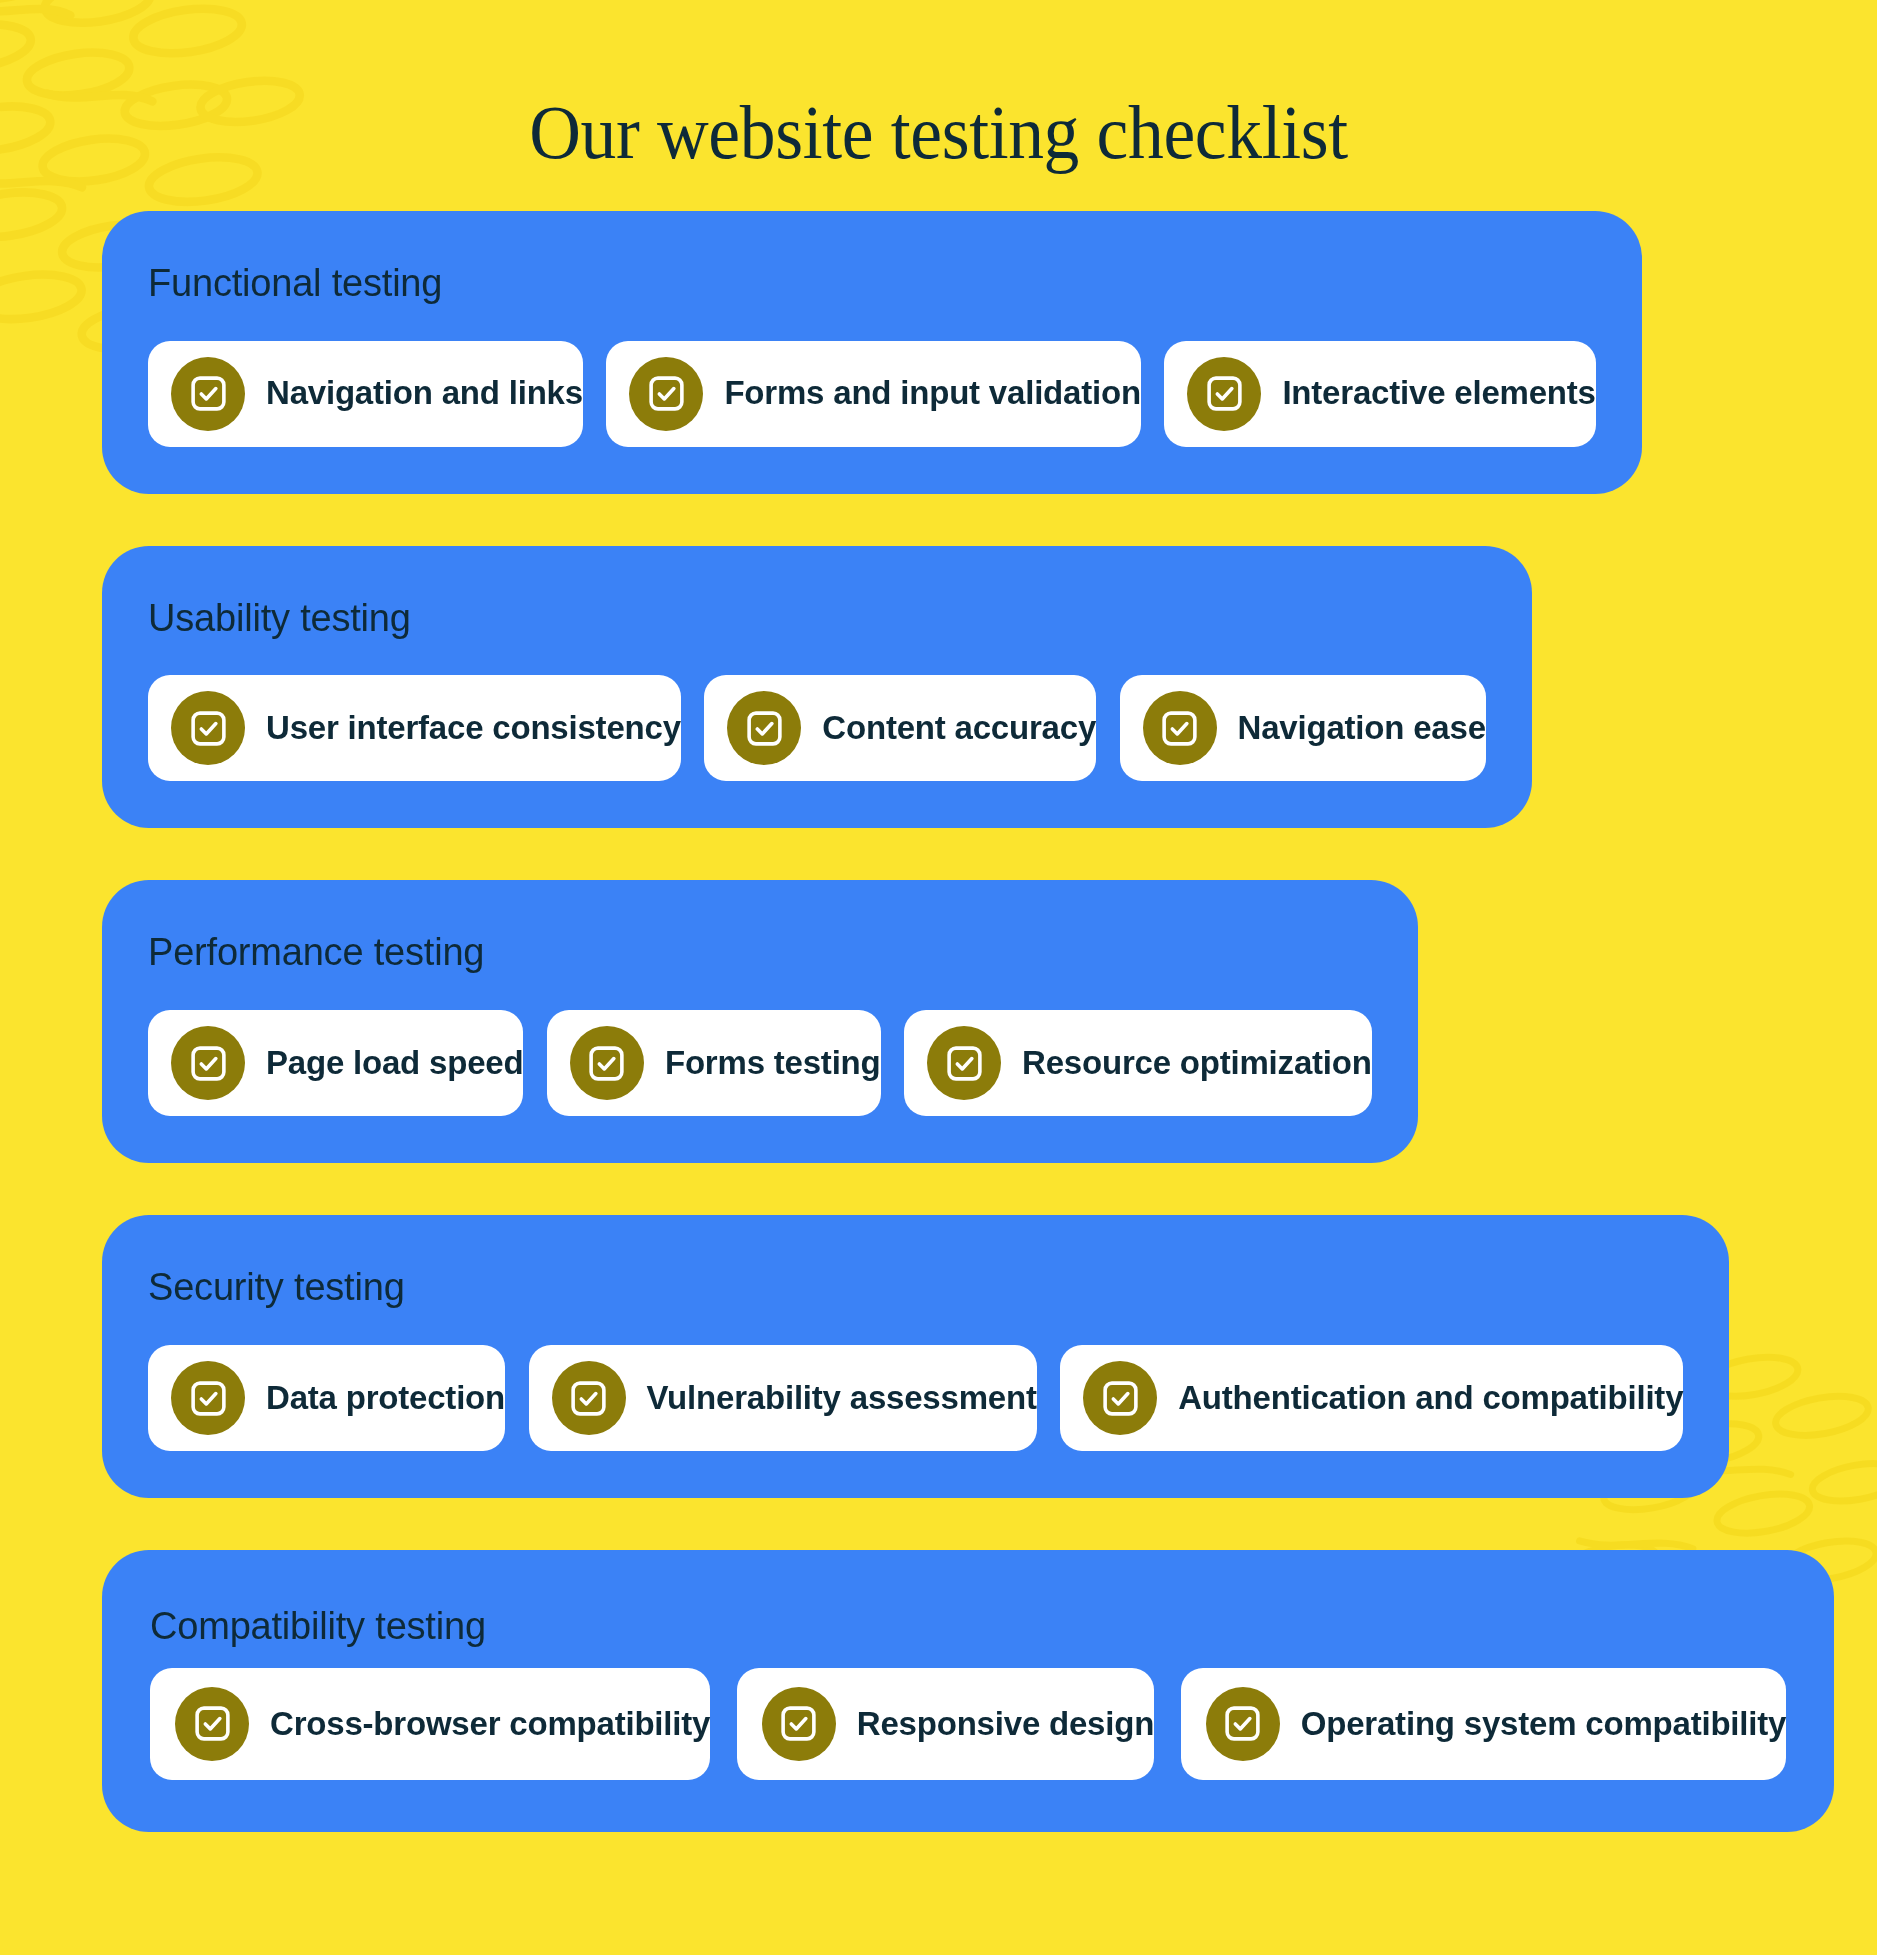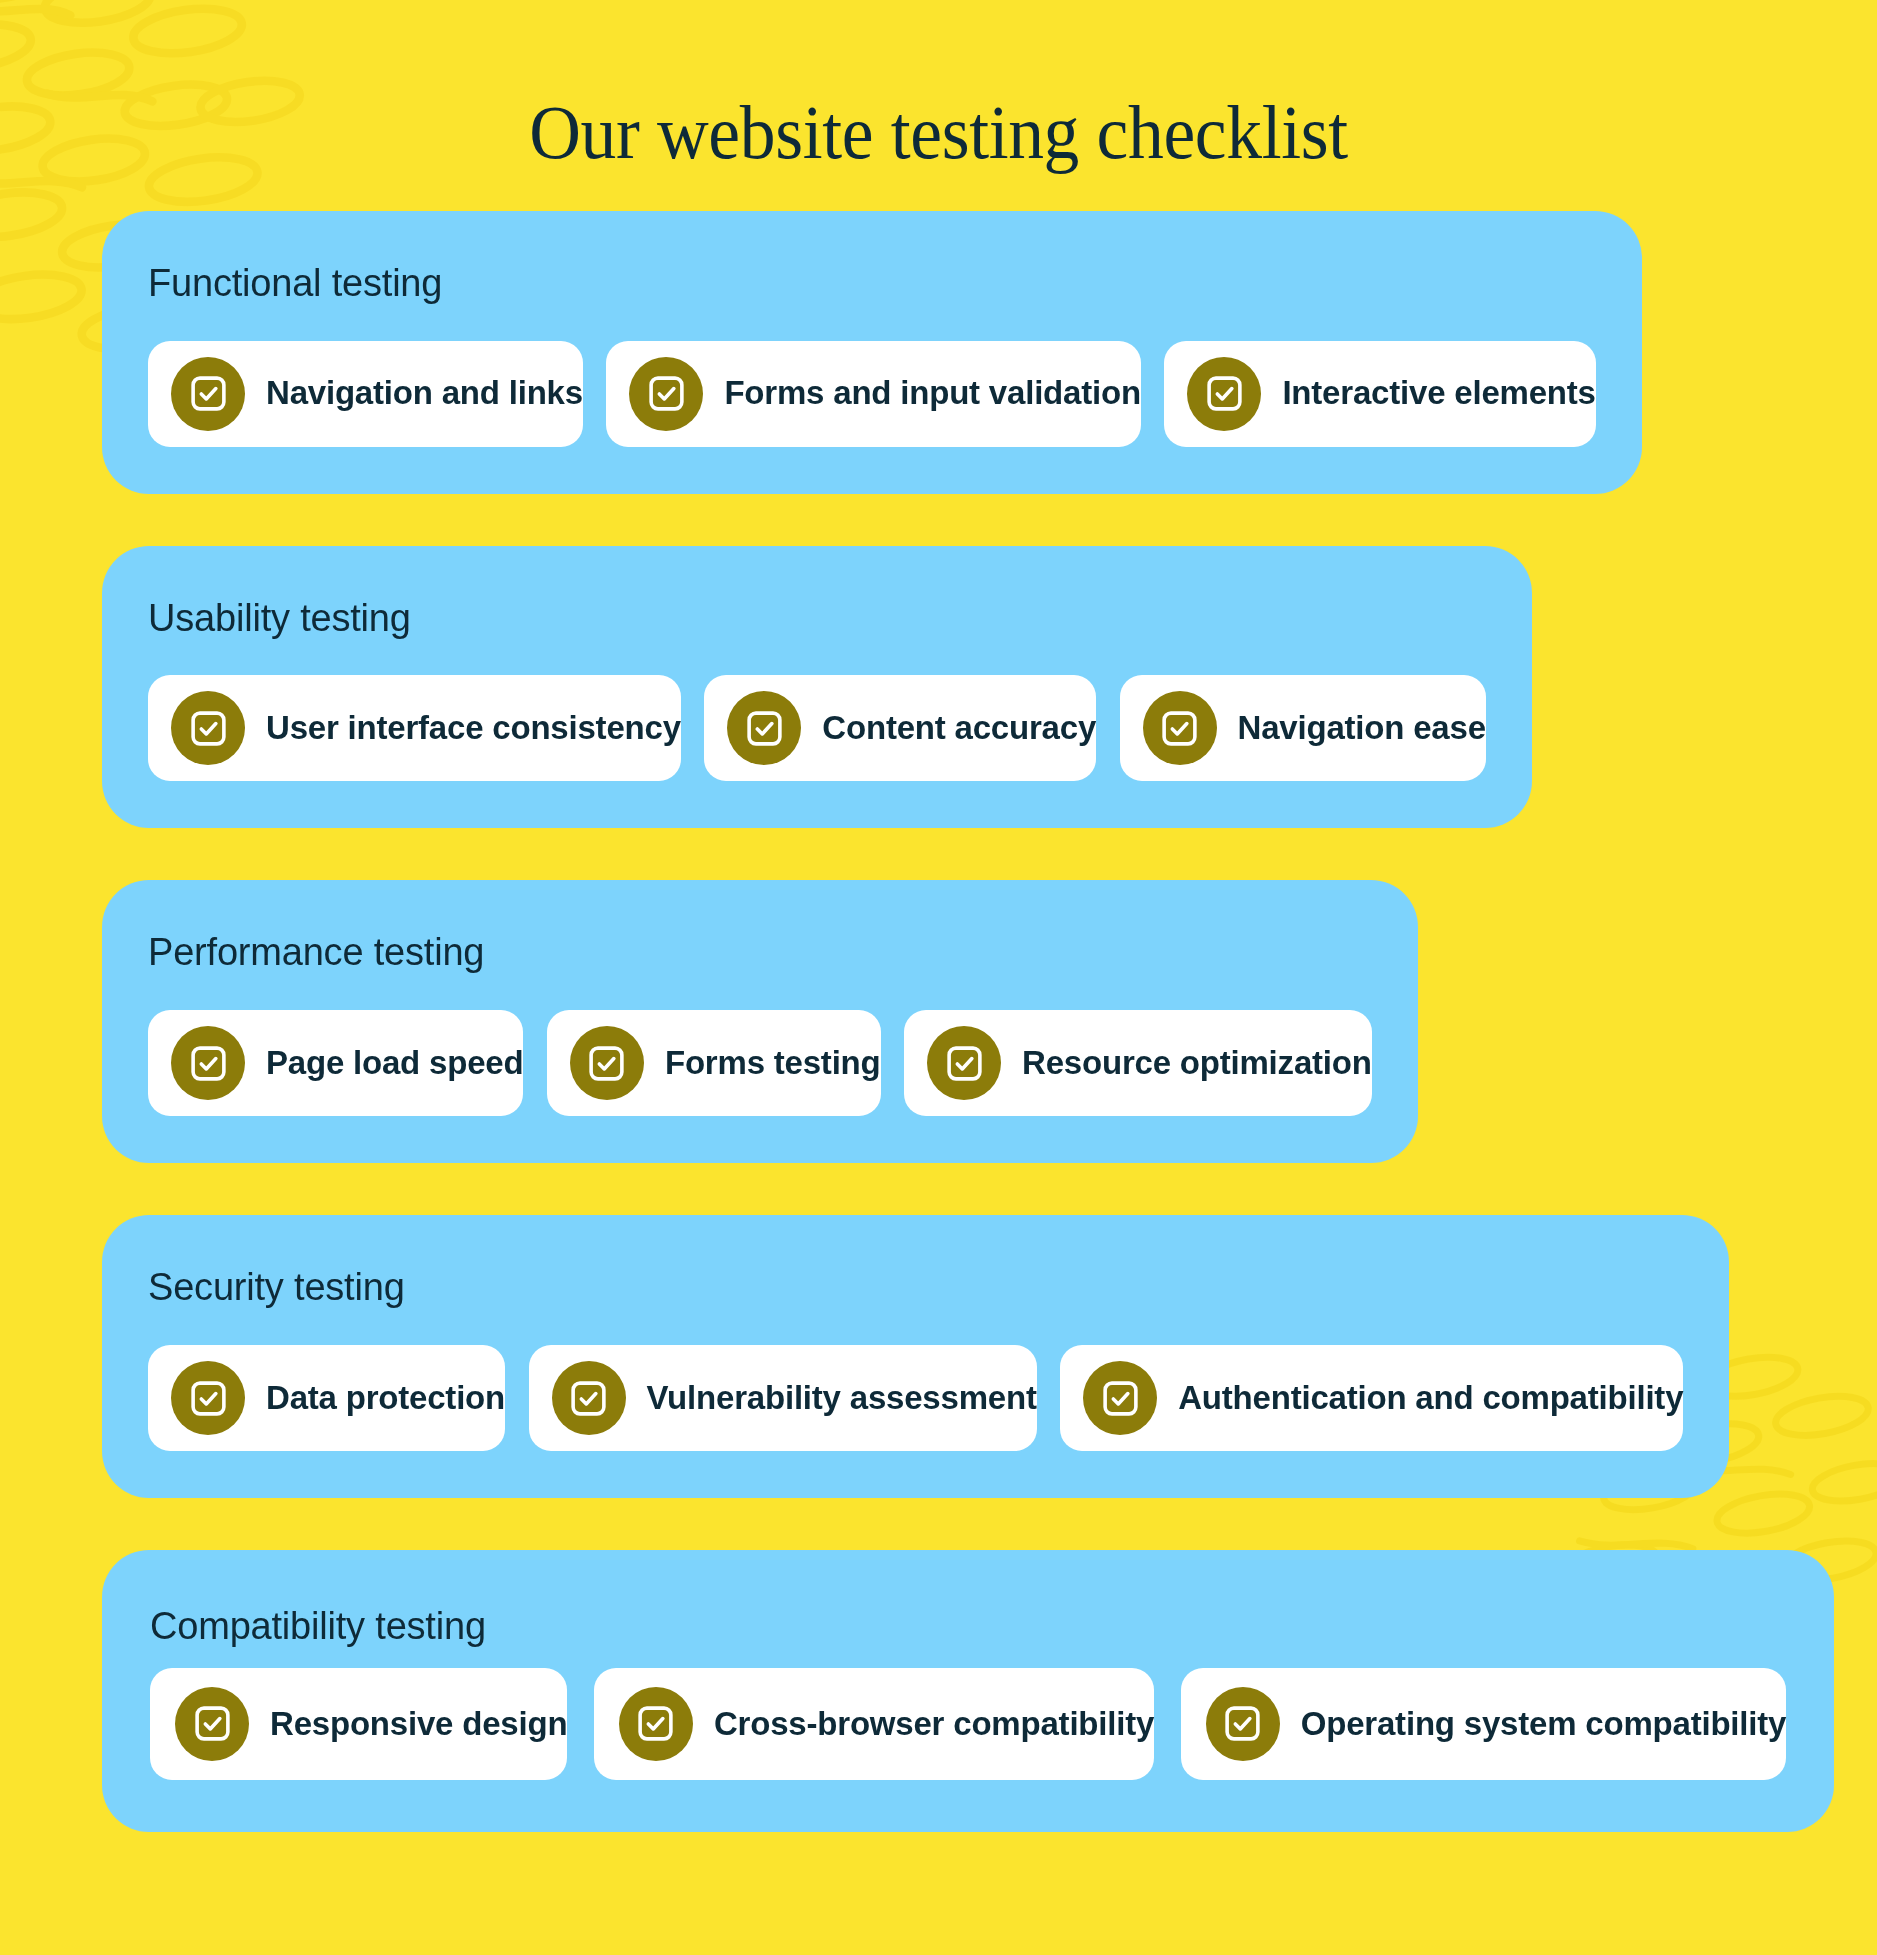--- a/index.html
+++ b/index.html
@@ -68,21 +68,21 @@
   .grid {
     width: 1673px;
     margin: 0 auto;
     margin-top: 38px;
     display: flex;
     flex-wrap: wrap;
     gap: 52px 52px;
   }
 
   .card {
-    background: #7dd3fc;
+    background: #3b82f6;
     border-radius: 47px;
     padding: 52px 46px 47px 46px;
     flex: 0 0 calc((100% - 52px) / 2);
     position: relative;
     z-index: 3;
   }
   .card.full {
     flex: 0 0 100%;
     padding: 56px 48px 52px 48px;
   }
@@ -329,38 +329,38 @@
     <section class="card full">
       <h2 class="card-heading">Compatibility testing</h2>
       <div class="items">
         <div class="item-row">
           <span class="check-badge">
             <svg viewBox="0 0 24 24" fill="none" stroke="#FFFFFF" stroke-width="2.1" stroke-linecap="round" stroke-linejoin="round" aria-hidden="true">
                 <rect x="3" y="3" width="18" height="18" rx="4"></rect>
                 <path d="M7.8 12.3l2.9 2.9 5.6-6.1"></path>
               </svg>
           </span>
+          <span class="item-label">Cross-browser compatibility</span>
+        </div>
+        <div class="item-row">
+          <span class="check-badge">
+            <svg viewBox="0 0 24 24" fill="none" stroke="#FFFFFF" stroke-width="2.1" stroke-linecap="round" stroke-linejoin="round" aria-hidden="true">
+                <rect x="3" y="3" width="18" height="18" rx="4"></rect>
+                <path d="M7.8 12.3l2.9 2.9 5.6-6.1"></path>
+              </svg>
+          </span>
           <span class="item-label">Responsive design</span>
         </div>
         <div class="item-row">
           <span class="check-badge">
             <svg viewBox="0 0 24 24" fill="none" stroke="#FFFFFF" stroke-width="2.1" stroke-linecap="round" stroke-linejoin="round" aria-hidden="true">
                 <rect x="3" y="3" width="18" height="18" rx="4"></rect>
                 <path d="M7.8 12.3l2.9 2.9 5.6-6.1"></path>
               </svg>
           </span>
-          <span class="item-label">Cross-browser compatibility</span>
-        </div>
-        <div class="item-row">
-          <span class="check-badge">
-            <svg viewBox="0 0 24 24" fill="none" stroke="#FFFFFF" stroke-width="2.1" stroke-linecap="round" stroke-linejoin="round" aria-hidden="true">
-                <rect x="3" y="3" width="18" height="18" rx="4"></rect>
-                <path d="M7.8 12.3l2.9 2.9 5.6-6.1"></path>
-              </svg>
-          </span>
           <span class="item-label">Operating system compatibility</span>
         </div>
       </div>
     </section>
 
   </div>
 
 </div>
 
 

